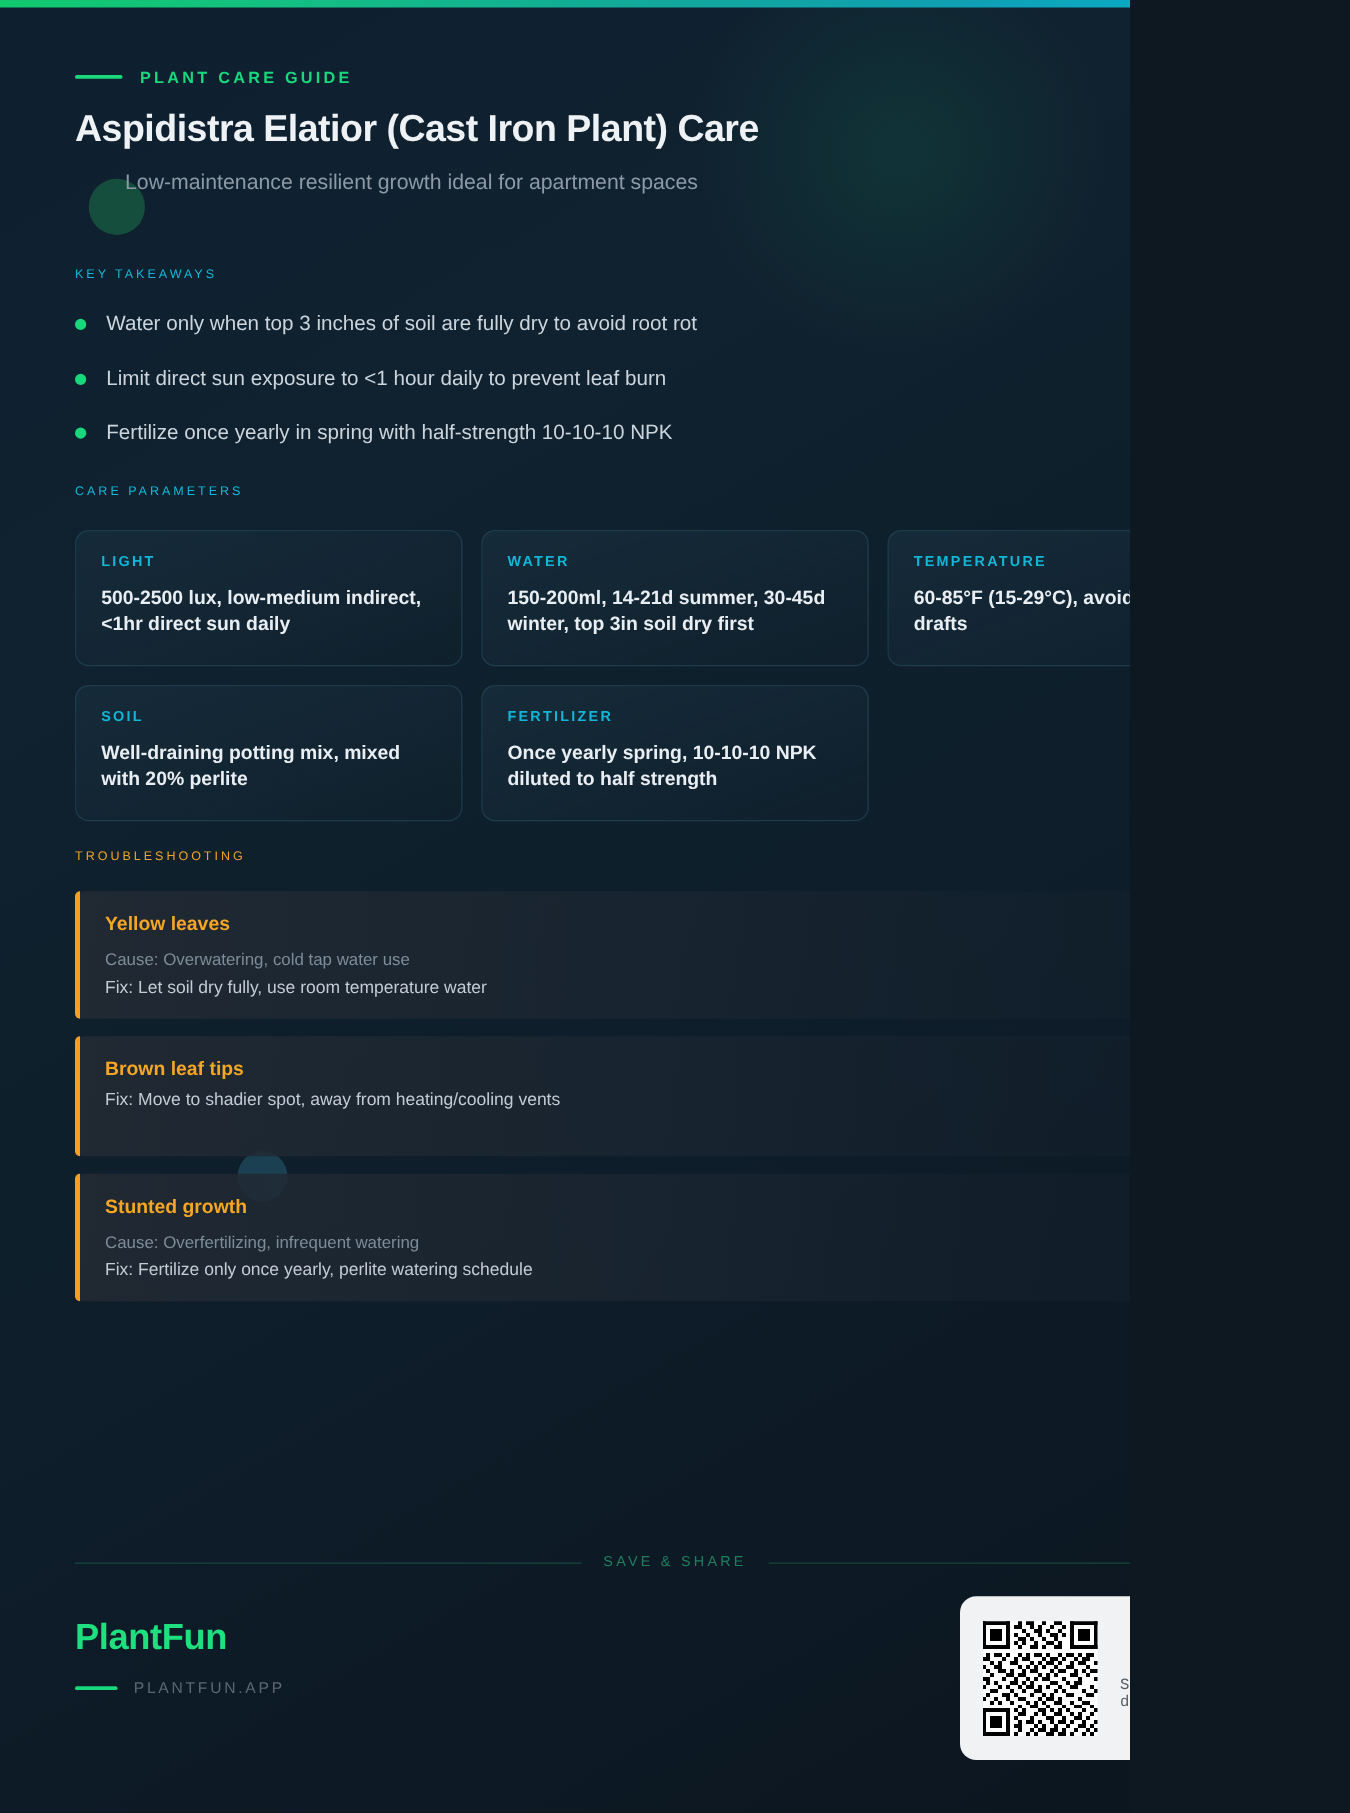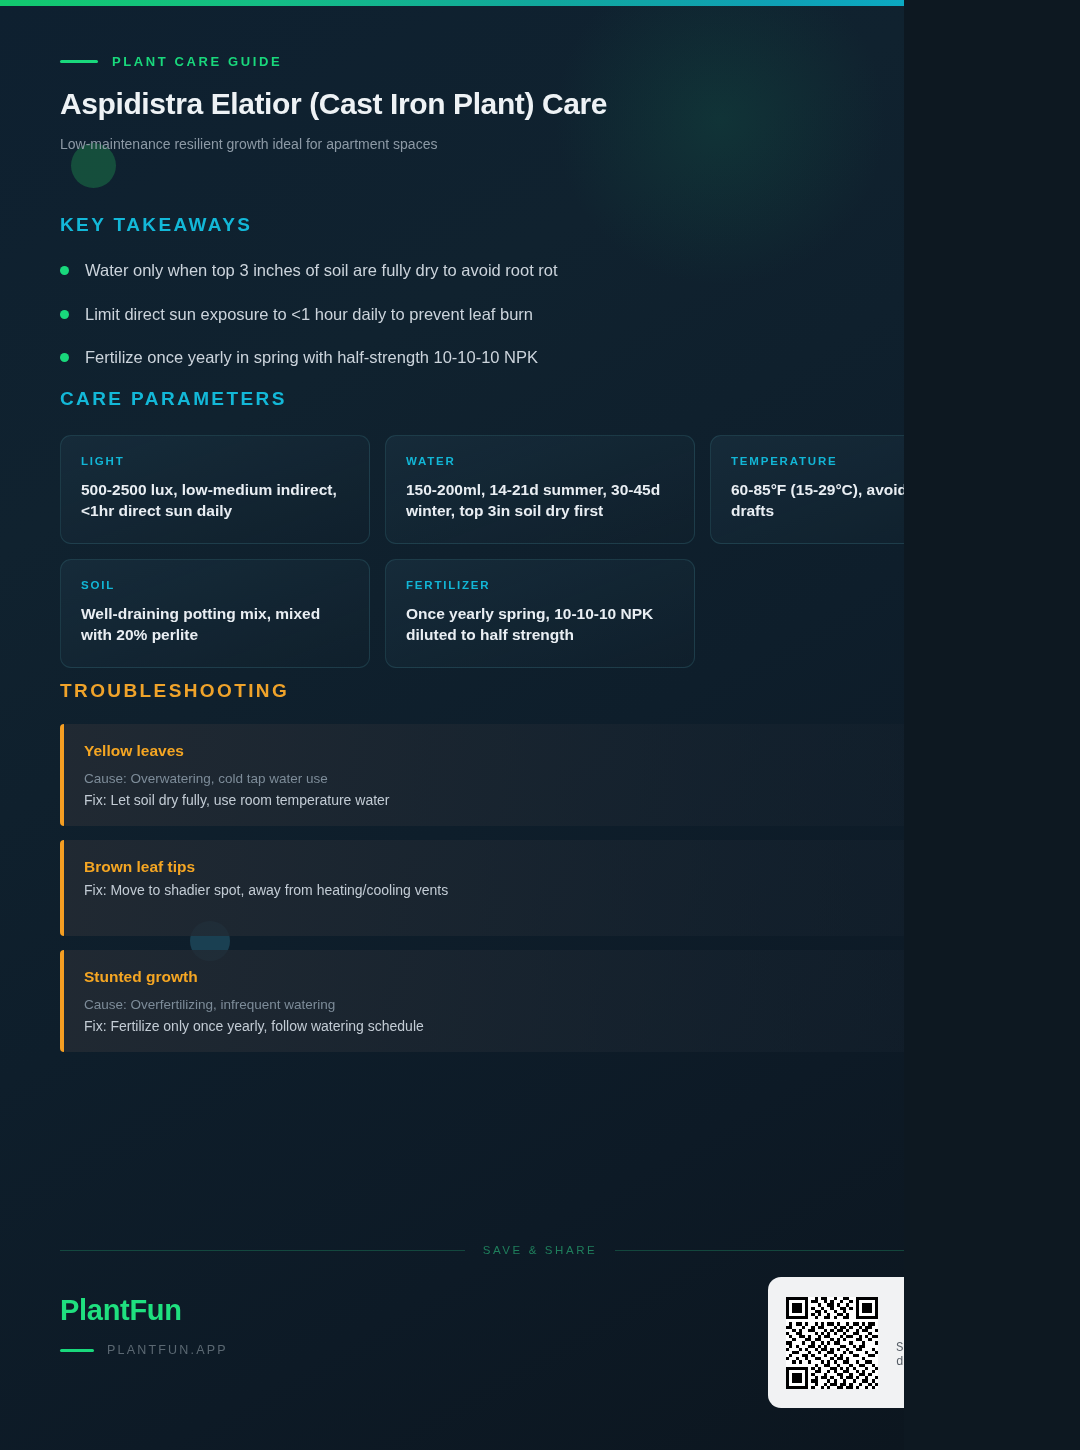--- a/index.html
+++ b/index.html
@@ -51,41 +51,41 @@
     font-size: 13px; font-weight: bold; letter-spacing: 2.6px;
     color: #19d87c;
   }
   .doc-title {
     margin-top: 18px;
     font-size: 30px; font-weight: bold; color: #eef2f5;
     letter-spacing: -0.4px; line-height: 1.08;
   }
   .doc-sub {
     margin-top: 16px;
-    font-size: 14px; color: #8d9aa6; font-weight: normal;
+    font-size: 17px; color: #8d9aa6; font-weight: normal; margin-left: 40px;
   }
 
   .qr-card-header {
     position: absolute;
     left: 915px; top: 58px;
     width: 106px; height: 124px;
     background: #f2f3f4;
     border-radius: 11px;
     display: flex; flex-direction: column;
     align-items: center; justify-content: flex-start;
     padding-top: 9px;
   }
   .qr-card-header .qr { width: 84px; height: 84px; }
   .qr-card-header .qr-label {
     margin-top: 9px; font-size: 10.5px; color: #1a1d21; font-weight: normal;
   }
 
   
   .section-label {
-    font-size: 19px; font-weight: bold; letter-spacing: 2.4px;
+    font-size: 10px; font-weight: normal; letter-spacing: 2.4px;
   }
   .label-cyan { color: #13b8d8; }
   .label-amber { color: #f0a32a; }
 
   
   .takeaways { position: absolute; left: 60px; top: 214px; width: 960px; }
   .takeaway-list { margin-top: 24px; }
   .takeaway {
     display: flex; align-items: flex-start; gap: 16px;
     margin-bottom: 23px;
@@ -492,21 +492,21 @@
         <div class="trouble-cause">Cause: Overwatering, cold tap water use</div>
         <div class="trouble-fix">Fix: Let soil dry fully, use room temperature water</div>
       </div>
       <div class="trouble-card">
         <div class="trouble-title">Brown leaf tips</div>
         <div class="trouble-fix">Fix: Move to shadier spot, away from heating/cooling vents</div>
       </div>
       <div class="trouble-card">
         <div class="trouble-title">Stunted growth</div>
         <div class="trouble-cause">Cause: Overfertilizing, infrequent watering</div>
-        <div class="trouble-fix">Fix: Fertilize only once yearly, follow watering schedule</div>
+        <div class="trouble-fix">Fix: Fertilize only once yearly, perlite watering schedule</div>
       </div>
     </div>
   </div>
 
   <div class="divider-row">
     <span class="divider-line"></span>
     <span class="divider-text">SAVE &amp; SHARE</span>
     <span class="divider-line"></span>
   </div>
 

